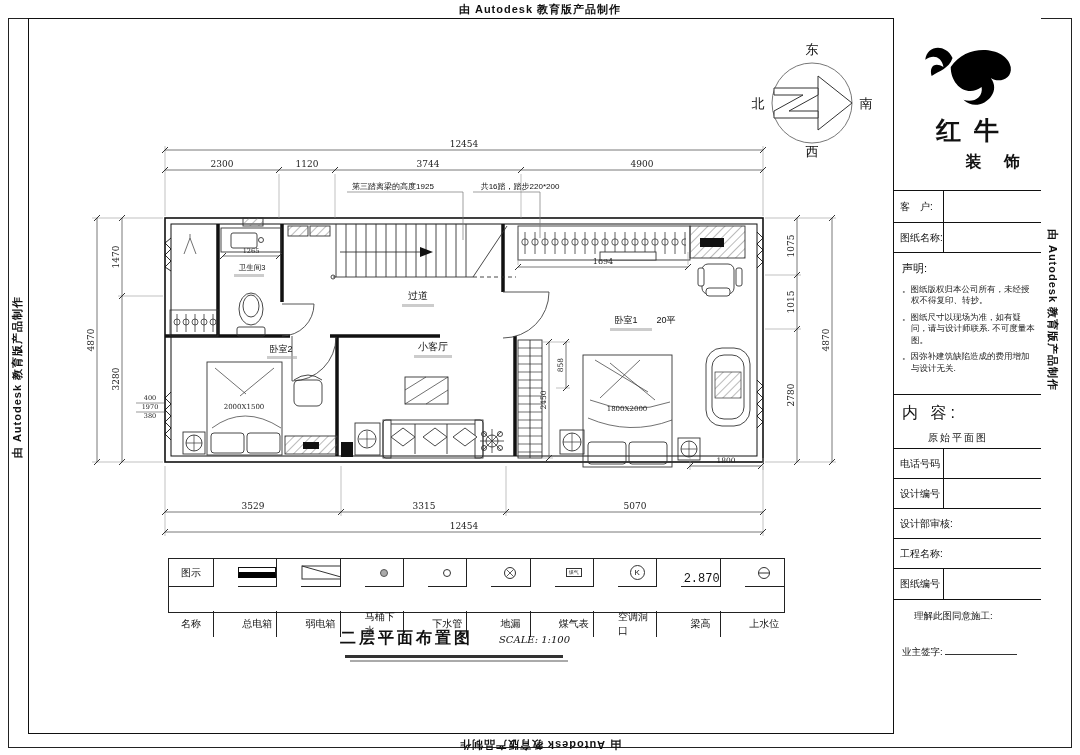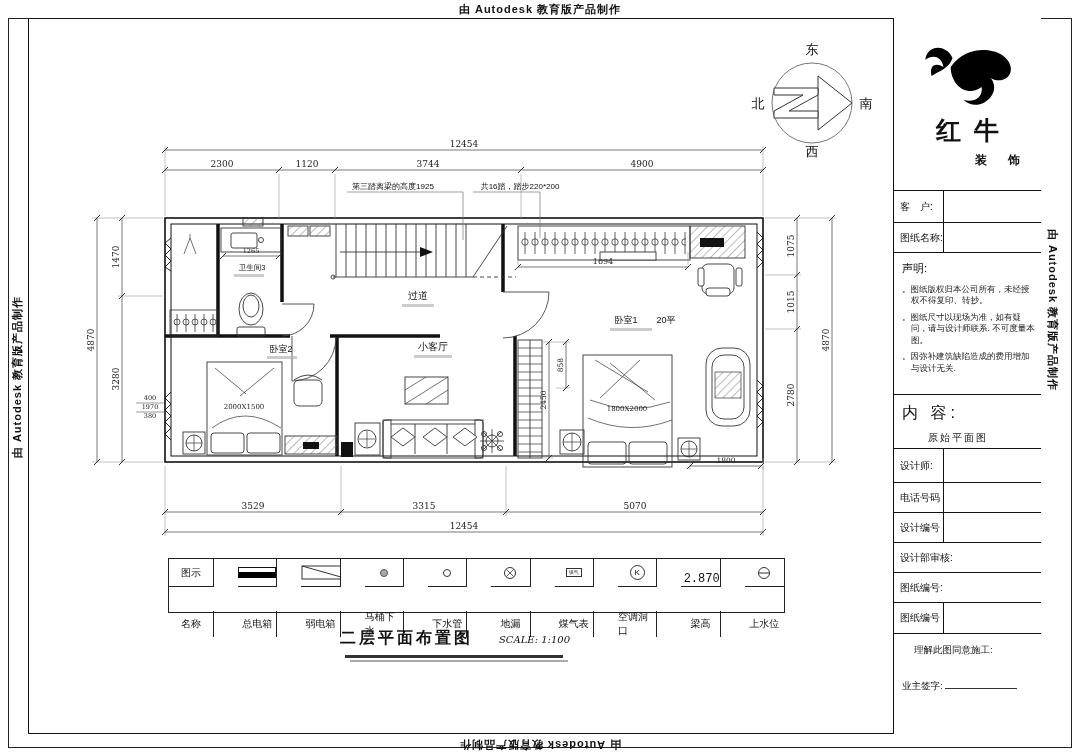--- a/index.html
+++ b/index.html
@@ -17,21 +17,21 @@
   .stamp-right{left:878px;top:303px;width:350px;height:14px;transform:rotate(90deg);}
   
   .tb{left:893px;top:18px;width:148px;height:716px;border-left:1.2px solid #111;box-sizing:border-box;
       display:flex;flex-direction:column;background:#fff;}
   .tb-row{border-top:1px solid #111;display:flex;align-items:center;font-size:10px;flex:none;box-sizing:border-box;}
   .tb-row .lbl{padding-left:6px;}
   .tb-row.split .lbl{width:50px;flex:none;border-right:1px solid #111;align-self:stretch;display:flex;align-items:center;box-sizing:border-box;}
   .tb-logo{flex:none;height:172px;position:relative;}
   .tb-logo svg{position:absolute;left:24px;top:14px;}
   .logo-n1{position:absolute;left:0;top:96px;width:100%;text-align:center;font-size:25px;letter-spacing:13px;text-indent:13px;font-weight:bold;}
-  .logo-n2{position:absolute;right:12px;top:134px;font-size:12px;letter-spacing:9px;font-weight:bold;font-family:Liberation Serif, serif;}
+  .logo-n2{position:absolute;right:12px;top:134px;font-size:16px;letter-spacing:9px;font-weight:bold;}
   .tb-statement{display:block;padding:8px 6px 0 8px;font-size:8.5px;line-height:1.35;}
   .tb-statement .st-title{font-size:11px;margin-bottom:8px;}
   .tb-statement .bullet{padding-left:9px;text-indent:-9px;margin-top:5px;color:#222;}
   .tb-content{display:block;padding:8px 6px 0 8px;}
   .tb-content .ct-l{font-size:16px;letter-spacing:4px;}
   .tb-content .ct-v{font-size:10px;margin-top:7px;padding-left:26px;letter-spacing:2px;}
   .tb-sig{flex:1;display:block;position:relative;font-size:9.5px;}
   .tb-sig .agree{position:absolute;left:20px;top:10px;}
   .tb-sig .owner{position:absolute;left:8px;top:44px;}
   .tb-sig .sigline{display:inline-block;width:72px;height:10px;border-bottom:1px solid #333;margin-left:2px;}
@@ -309,34 +309,31 @@
   <div class="tb-row tb-statement" style="height:142px">
     <div class="st-title">声明:</div>
     <div class="bullet">。图纸版权归本公司所有，未经授权不得复印、转抄。</div>
     <div class="bullet">。图纸尺寸以现场为准，如有疑问，请与设计师联系. 不可度量本图。</div>
     <div class="bullet">。因弥补建筑缺陷造成的费用增加与设计无关.</div>
   </div>
   <div class="tb-row tb-content" style="height:54px">
     <div class="ct-l">内 容:</div>
     <div class="ct-v">原始平面图</div>
   </div>
-  <div class="tb-row split" style="height:34px">
-      <span class="lbl">设计师:</span>
-    </div>
   <div class="tb-row split" style="height:30px">
       <span class="lbl">电话号码</span>
     </div>
   <div class="tb-row split" style="height:30px">
       <span class="lbl">设计编号</span>
     </div>
   <div class="tb-row" style="height:30px">
       <span class="lbl">设计部审核:</span>
     </div>
   <div class="tb-row" style="height:30px">
-      <span class="lbl">图纸编号:</span>
+      <span class="lbl">工程名称:</span>
     </div>
   <div class="tb-row split" style="height:31px">
       <span class="lbl">图纸编号</span>
     </div>
   <div class="tb-row tb-sig">
     <span class="agree">理解此图同意施工:</span>
     <span class="owner"><span>业主签字:</span><span class="sigline"></span></span>
   </div>
 </div>
 

